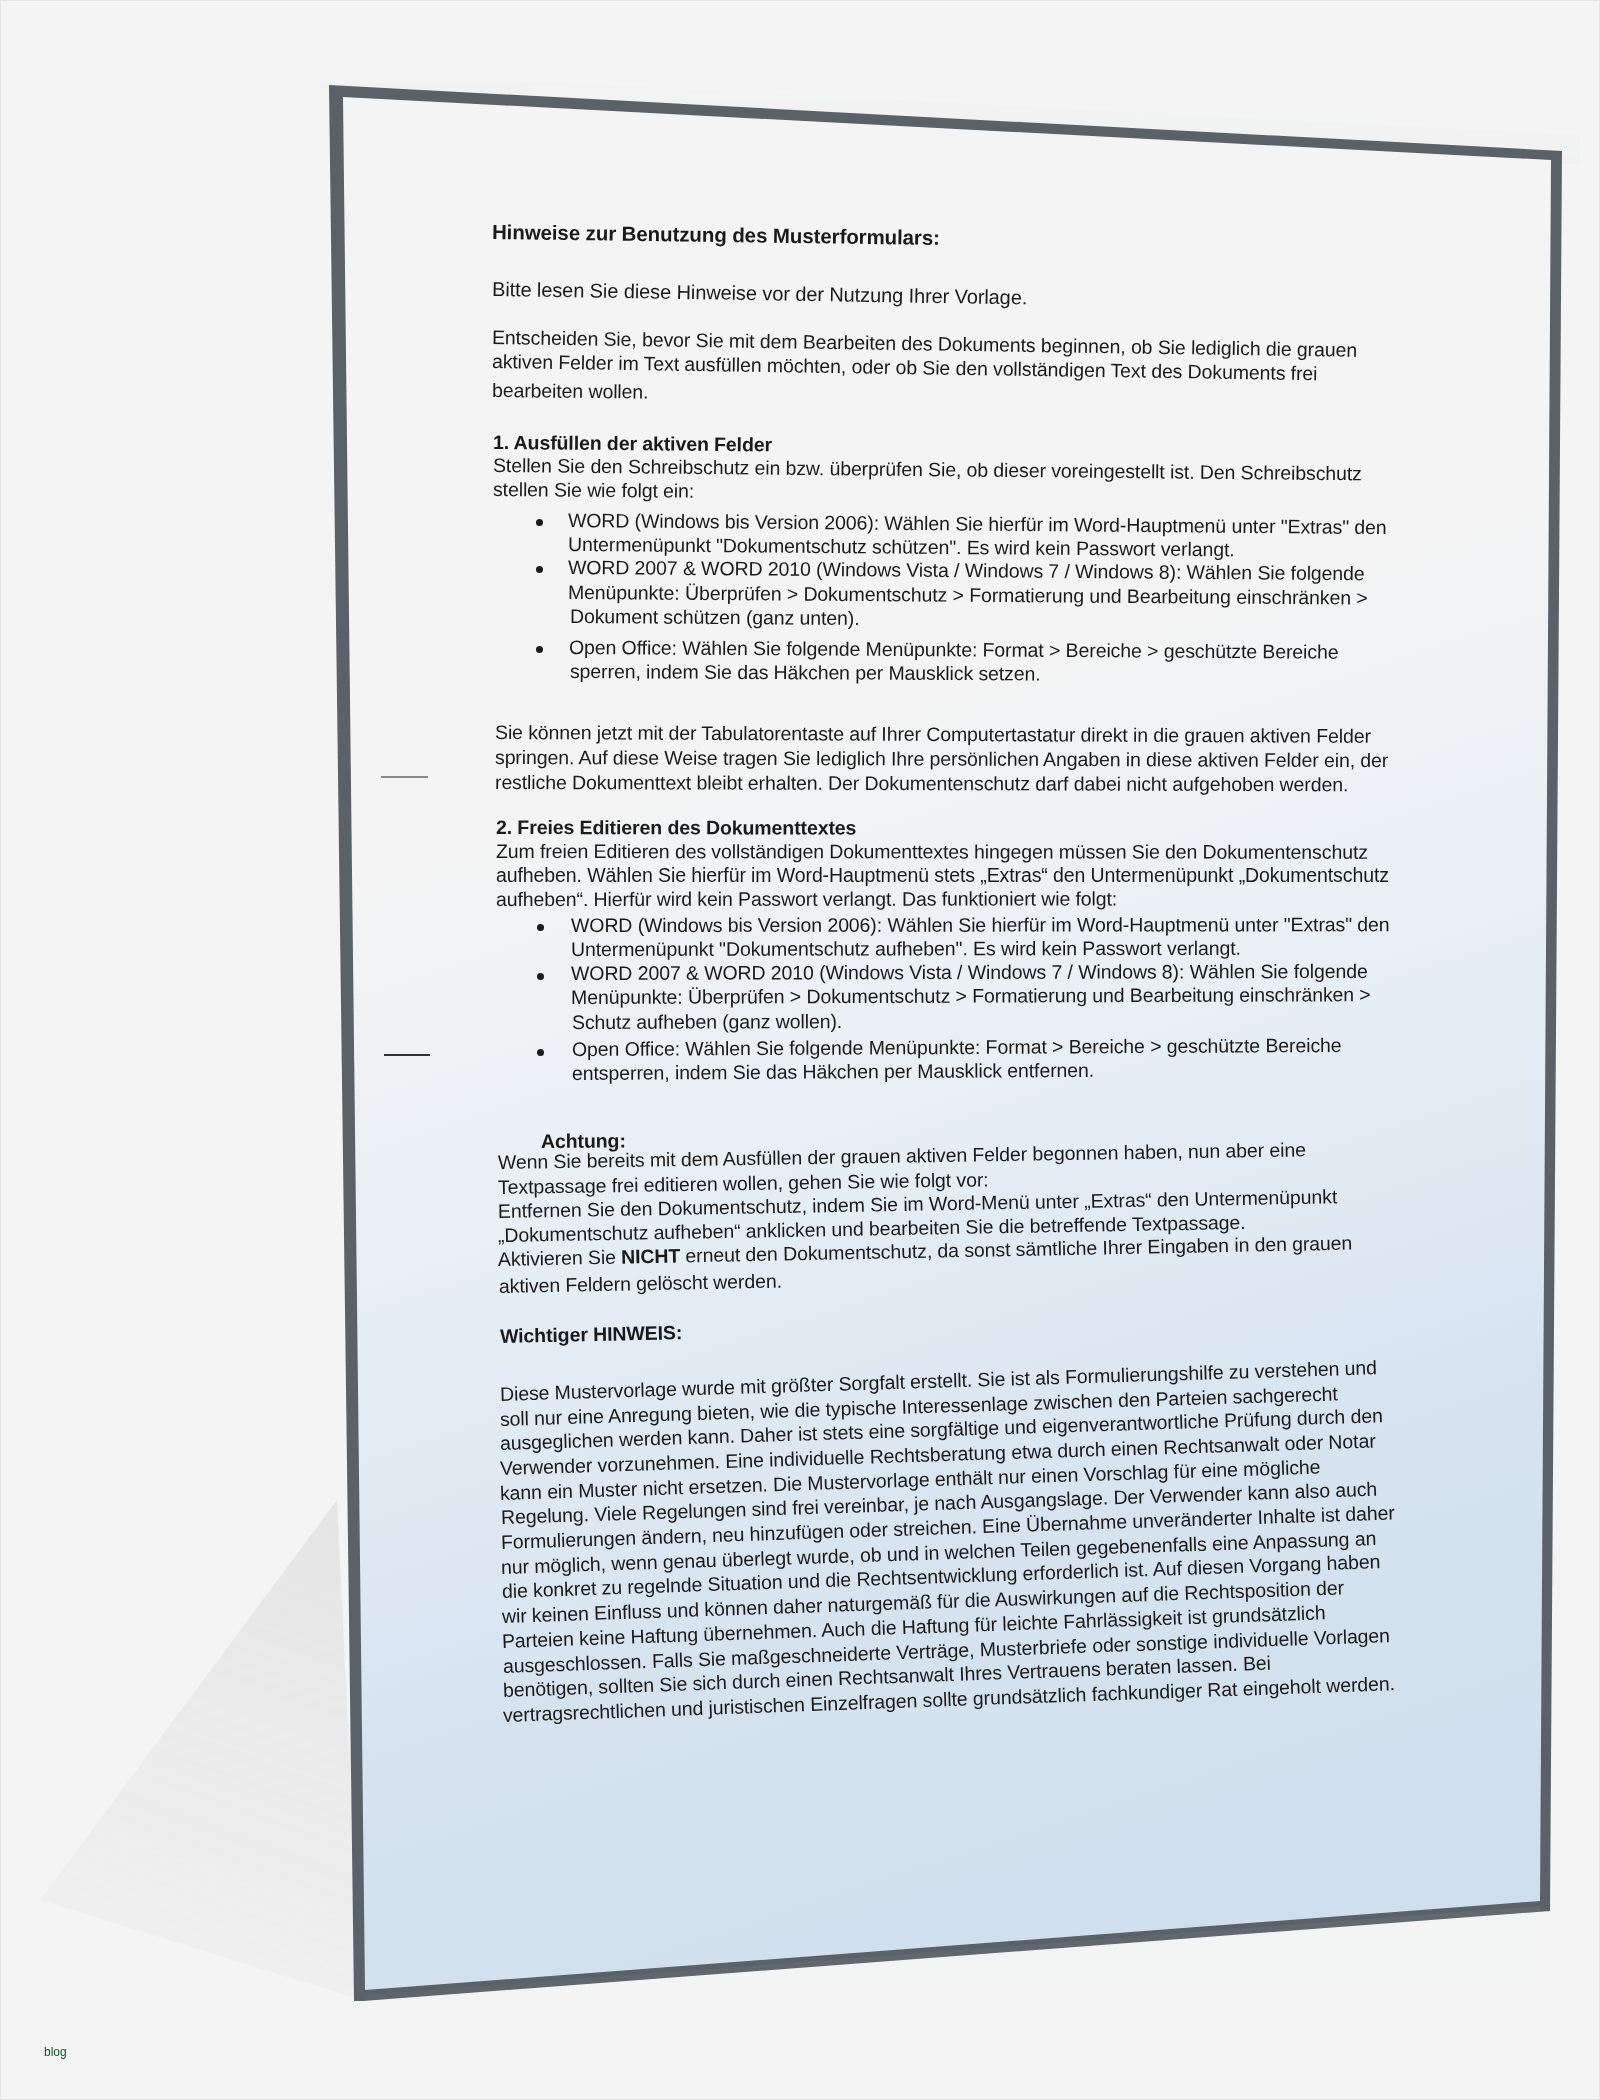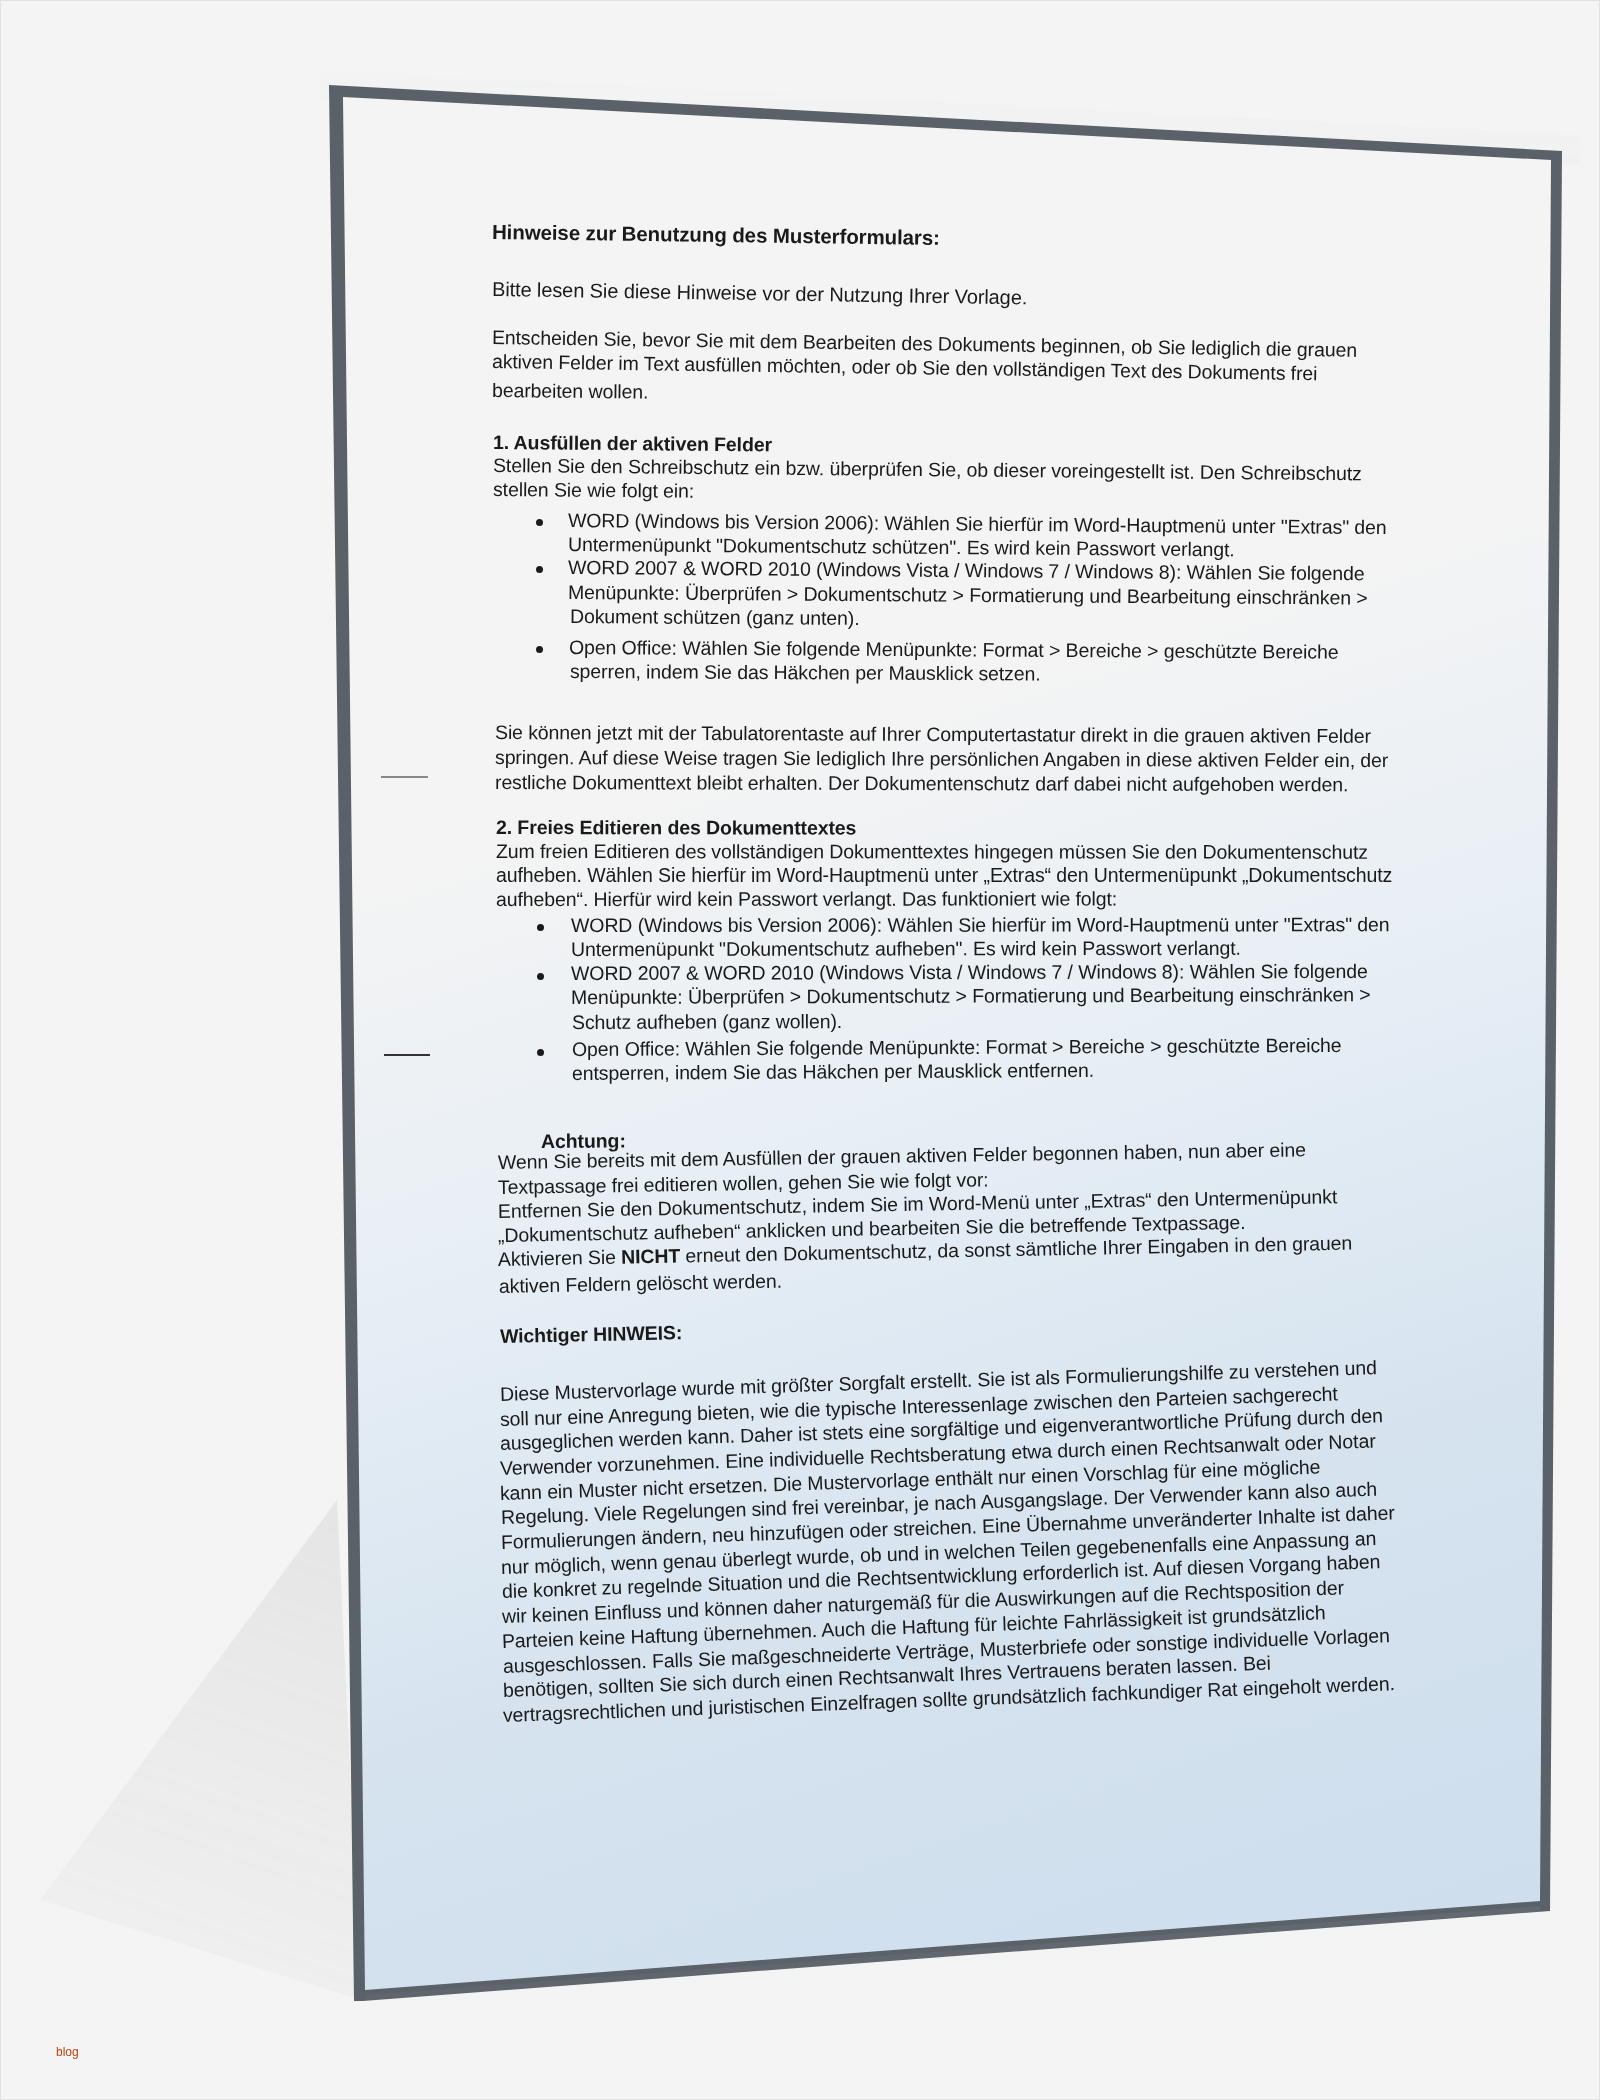--- a/index.html
+++ b/index.html
@@ -40,21 +40,21 @@
     position:absolute; white-space:nowrap; color:#1a1a1a;
     font-size:19.5px; line-height:1; transform-origin:0 50%;
     letter-spacing:-0.1px;
   }
   .b { font-weight:bold; }
   .bullet {
     position:absolute; width:7px; height:7px; border-radius:50%; background:#1a1a1a;
   }
   .fold-mark { position:absolute; height:1.5px; background:#555; }
   .watermark {
-    position:absolute; left:56px; top:2045px; font-size:12px; color:#c2410c;
+    position:absolute; left:44px; top:2045px; font-size:12px; color:#14532d;
   }
 </style>
 </head>
 <body>
 
 <div class="cast-shadow"></div>
 <div class="top-shadow"></div>
 <div class="page-edge"></div>
 <div class="page"></div>
 <div class="reflection"></div>
@@ -85,21 +85,21 @@
 <div class="bullet" style="left:536px; top:646px;"></div>
 <div class="line" style="left:569px; top:638px; transform:rotate(0.35deg);">Open Office: Wählen Sie folgende Menüpunkte: Format &gt; Bereiche &gt; geschützte Bereiche</div>
 <div class="line" style="left:570px; top:662px; transform:rotate(0.3deg);">sperren, indem Sie das Häkchen per Mausklick setzen.</div>
 
 <div class="line" style="left:495px; top:723px; transform:rotate(0.25deg);">Sie können jetzt mit der Tabulatorentaste auf Ihrer Computertastatur direkt in die grauen aktiven Felder</div>
 <div class="line" style="left:495px; top:748px; transform:rotate(0.2deg);">springen. Auf diese Weise tragen Sie lediglich Ihre persönlichen Angaben in diese aktiven Felder ein, der</div>
 <div class="line" style="left:495px; top:773px; transform:rotate(0.15deg);">restliche Dokumenttext bleibt erhalten. Der Dokumentenschutz darf dabei nicht aufgehoben werden.</div>
 
 <div class="line b" style="left:496px; top:818px; transform:rotate(0.1deg);">2. Freies Editieren des Dokumenttextes</div>
 <div class="line" style="left:496px; top:842px; transform:rotate(0.05deg);">Zum freien Editieren des vollständigen Dokumenttextes hingegen müssen Sie den Dokumentenschutz</div>
-<div class="line" style="left:496px; top:866px; transform:rotate(0deg);">aufheben. Wählen Sie hierfür im Word-Hauptmenü unter „Extras“ den Untermenüpunkt „Dokumentschutz</div>
+<div class="line" style="left:496px; top:866px; transform:rotate(0deg);">aufheben. Wählen Sie hierfür im Word-Hauptmenü stets „Extras“ den Untermenüpunkt „Dokumentschutz</div>
 <div class="line" style="left:496px; top:890px; transform:rotate(-0.05deg);">aufheben“. Hierfür wird kein Passwort verlangt. Das funktioniert wie folgt:</div>
 
 <div class="bullet" style="left:537px; top:924px;"></div>
 <div class="line" style="left:571px; top:916px; transform:rotate(-0.05deg);">WORD (Windows bis Version 2006): Wählen Sie hierfür im Word-Hauptmenü unter "Extras" den</div>
 <div class="line" style="left:571px; top:940px; transform:rotate(-0.1deg);">Untermenüpunkt "Dokumentschutz aufheben". Es wird kein Passwort verlangt.</div>
 
 <div class="bullet" style="left:537px; top:973px;"></div>
 <div class="line" style="left:571px; top:964px; transform:rotate(-0.15deg);">WORD 2007 &amp; WORD 2010 (Windows Vista / Windows 7 / Windows 8): Wählen Sie folgende</div>
 <div class="line" style="left:571px; top:988px; transform:rotate(-0.2deg);">Menüpunkte: Überprüfen &gt; Dokumentschutz &gt; Formatierung und Bearbeitung einschränken &gt;</div>
 <div class="line" style="left:572px; top:1013px; transform:rotate(-0.2deg);">Schutz aufheben (ganz wollen).</div>

